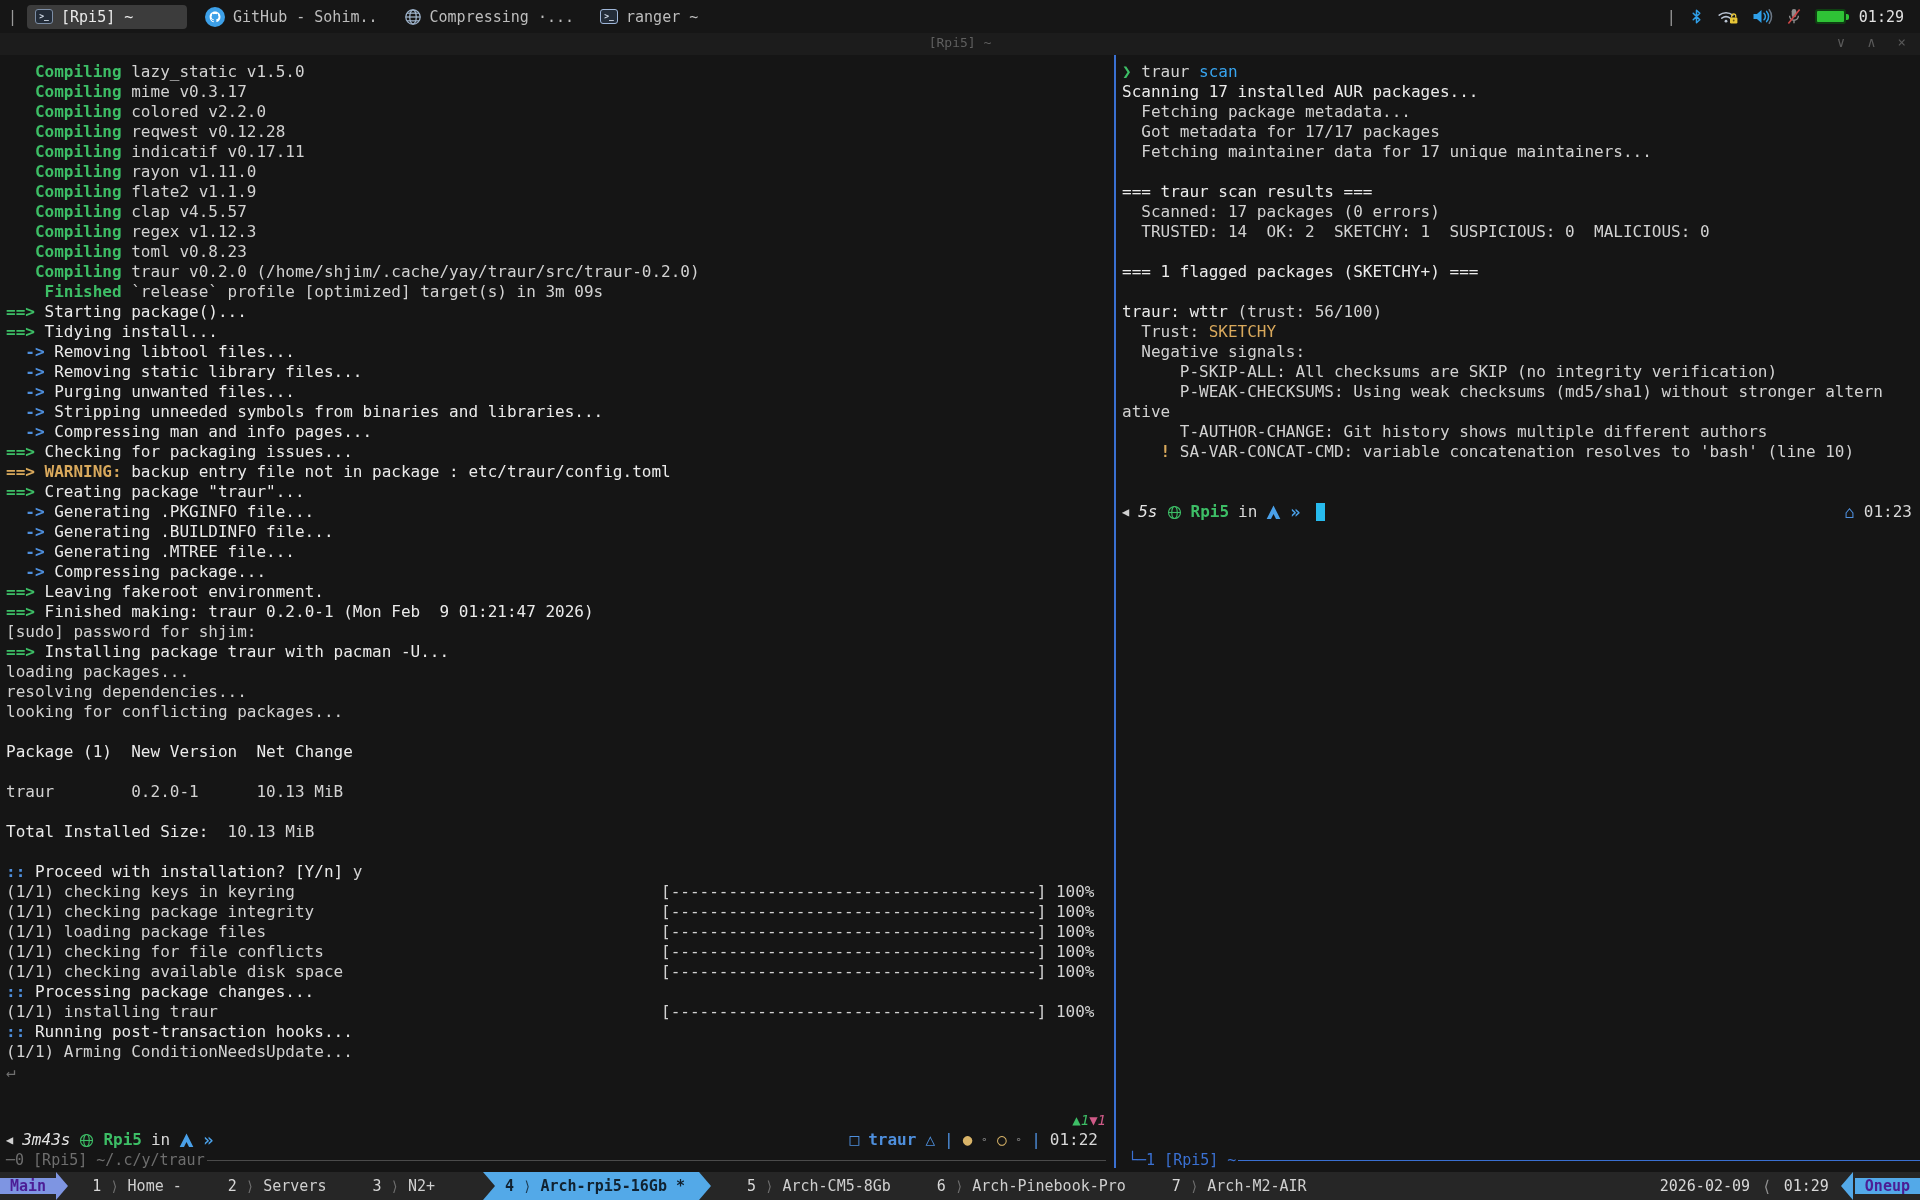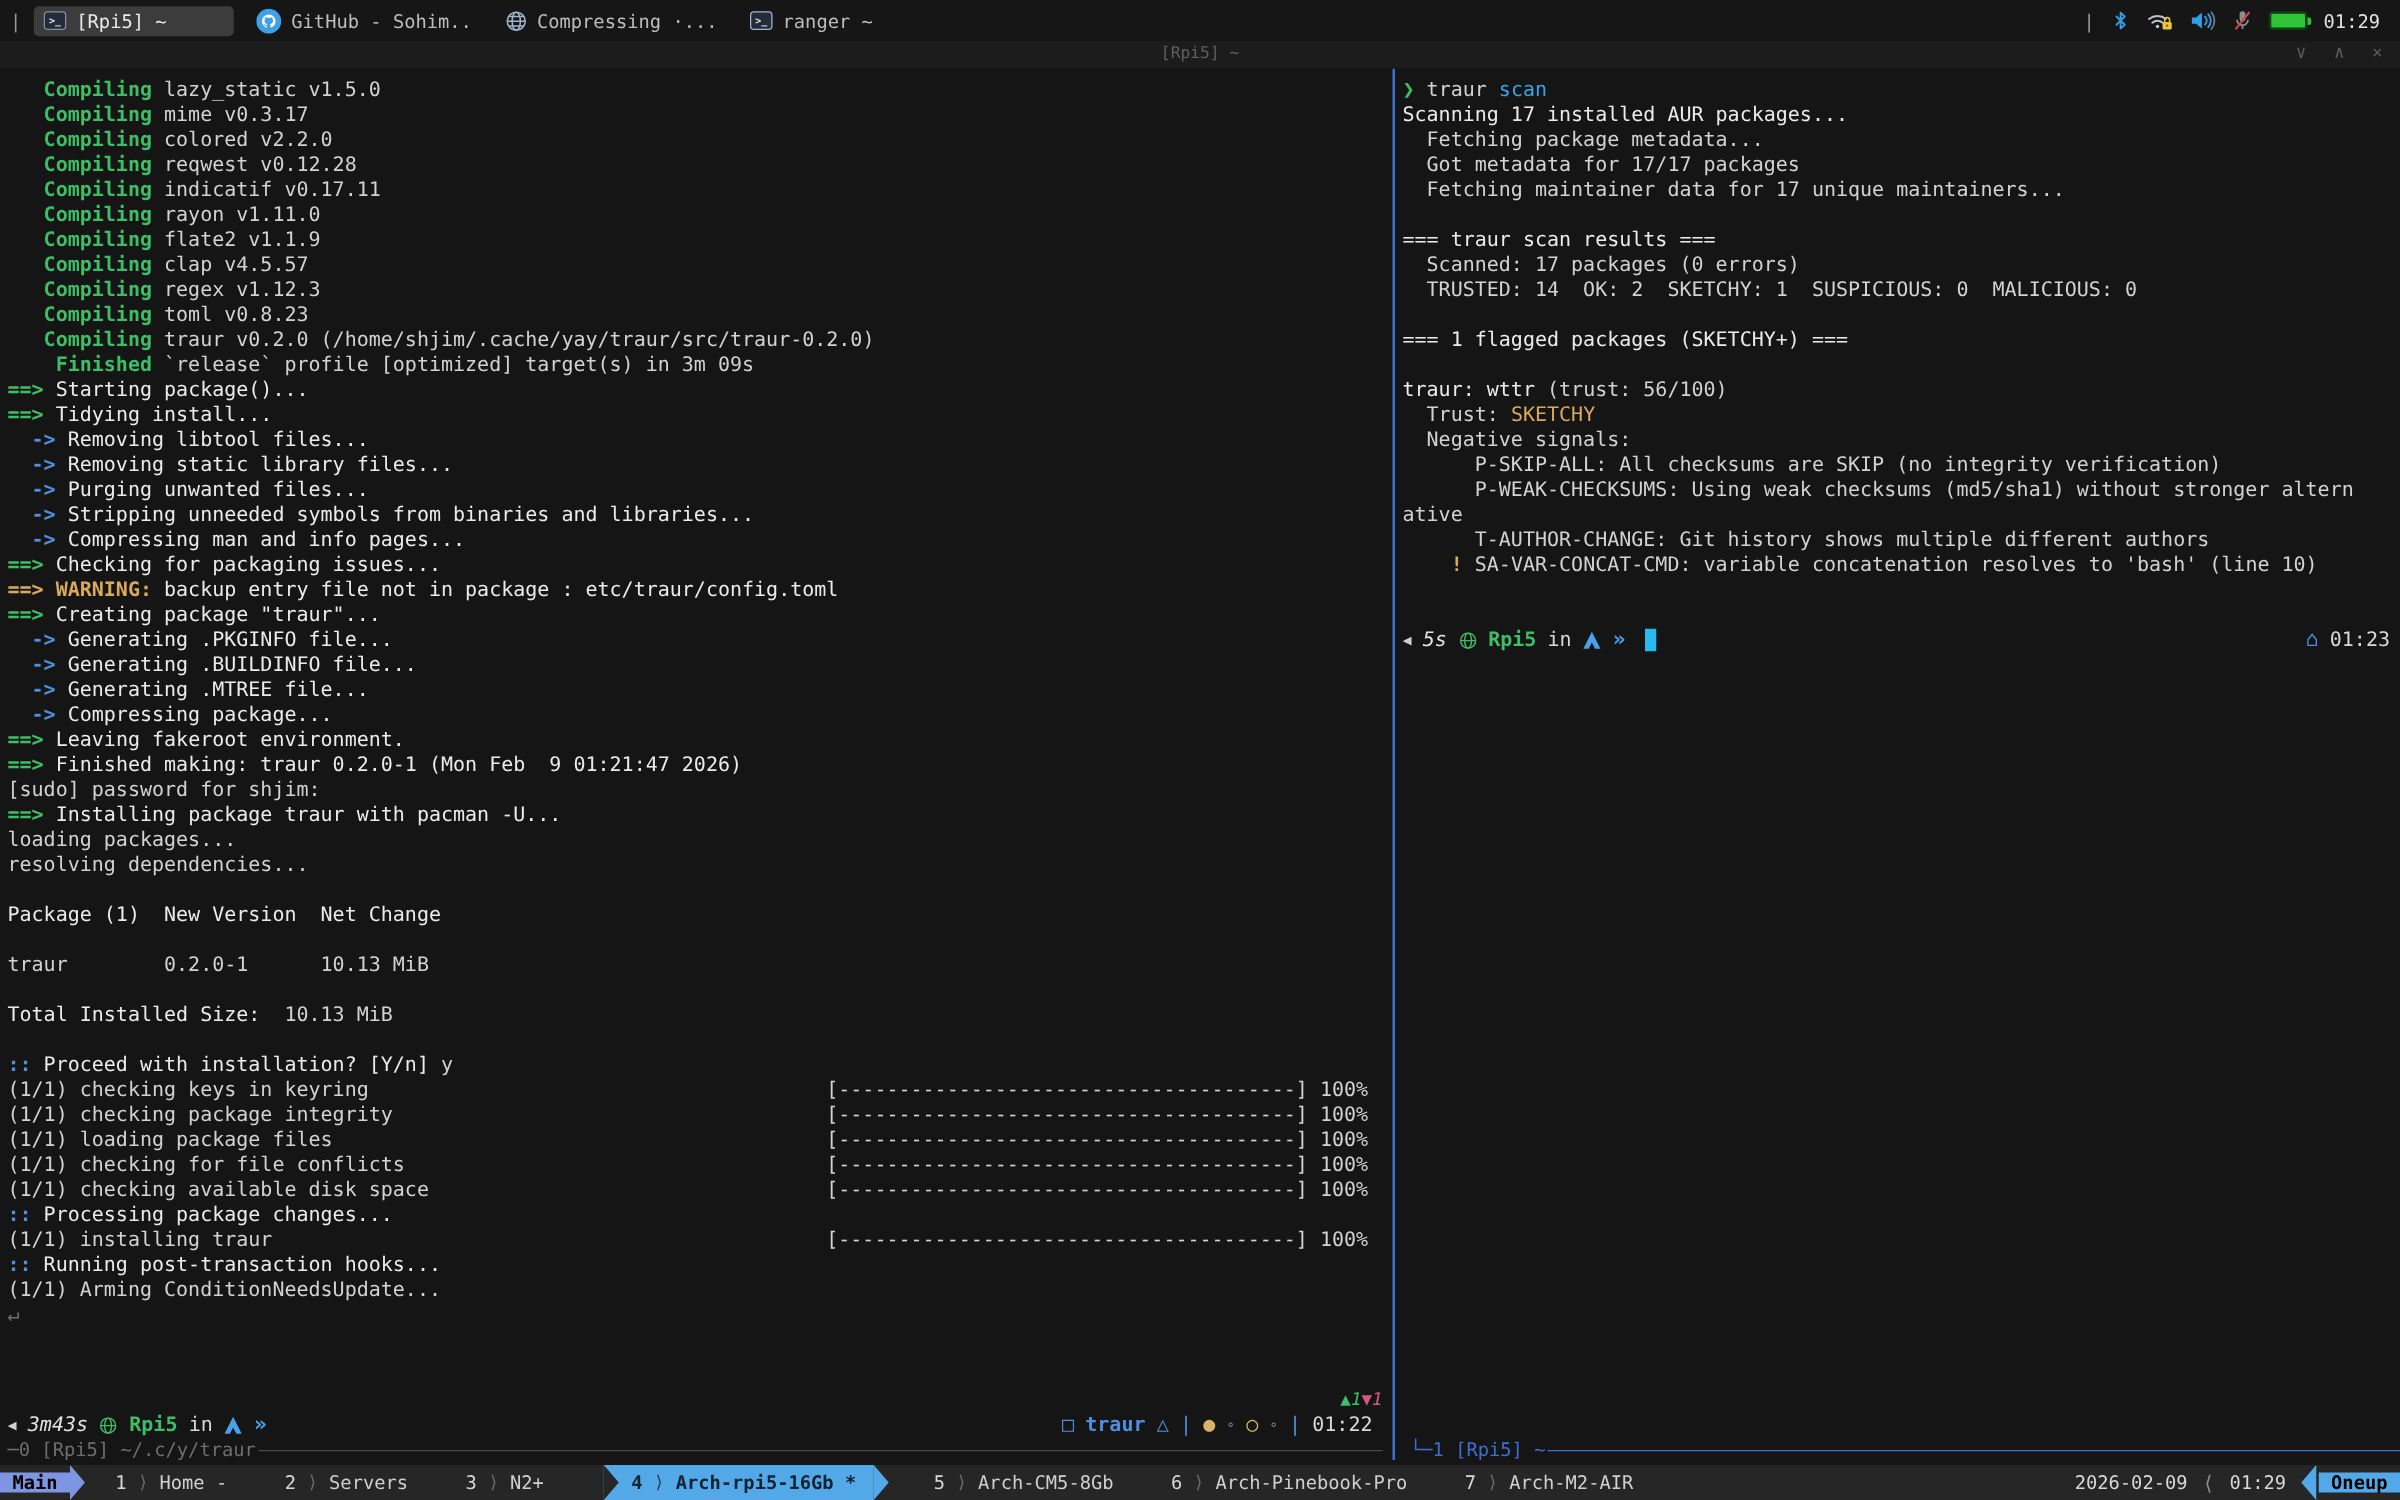--- a/index.html
+++ b/index.html
@@ -68,21 +68,21 @@
   .dot-gold{color:var(--gold)} .dot-dim{color:#8a8a8a;font-size:11px}
   .pborder{height:20px;display:flex;align-items:center;font-size:15px}
   .pb-text{color:#6e6e6e;white-space:pre}
   .pb-line{flex:1;height:1px;background:#4a4a4a;margin-left:2px}
   .pborder.blue .pb-text{color:var(--bblue)}
   .pborder.blue .pb-line{background:var(--bblue)}
   .rfoot{position:absolute;left:12px;right:0;bottom:2px}
   
   .taskbar{position:absolute;left:0;right:0;bottom:0;height:28px;background:var(--taskbar);
     display:flex;align-items:center;font-size:15px}
-  .badge{height:16px;display:flex;align-items:center;padding:0 10px;font-weight:bold;color:#000000}
+  .badge{height:16px;display:flex;align-items:center;padding:0 10px;font-weight:bold;color:#4c1d95}
   .badge.main{background:var(--peri)}
   .arrow{width:0;height:0;border-top:14px solid transparent;border-bottom:14px solid transparent}
   .arrow.main-r{border-left:12px solid var(--peri)}
   .arrow.oneup-l{border-right:12px solid var(--az)}
   .badge.oneup{background:var(--az)}
   .ws-list{display:flex;align-items:center;height:28px;margin-left:14px}
   .ws{display:flex;align-items:center;height:28px;padding:0 10px;margin-right:26px;gap:9px;cursor:default}
   .wnum{color:#d8d8d8} .wchev{color:#6f6f6f;font-size:14px} .wname{color:#cfcfcf}
   .ws.active{background:var(--az);position:relative;margin:0 38px 0 12px;padding:0 14px 0 22px}
   .ws.active::before{content:"";position:absolute;left:0;top:0;width:0;height:0;
@@ -212,20 +212,21 @@
           <div class="tl"><span class="s-b">  -&gt;</span><span class="s-w"> Generating .PKGINFO file...</span></div>
           <div class="tl"><span class="s-b">  -&gt;</span><span class="s-w"> Generating .BUILDINFO file...</span></div>
           <div class="tl"><span class="s-b">  -&gt;</span><span class="s-w"> Generating .MTREE file...</span></div>
           <div class="tl"><span class="s-b">  -&gt;</span><span class="s-w"> Compressing package...</span></div>
           <div class="tl"><span class="s-g">==&gt;</span><span class="s-w"> Leaving fakeroot environment.</span></div>
           <div class="tl"><span class="s-g">==&gt;</span><span class="s-w"> Finished making: traur 0.2.0-1 (Mon Feb  9 01:21:47 2026)</span></div>
           <div class="tl"><span class="s-d">[sudo] password for shjim:</span></div>
           <div class="tl"><span class="s-g">==&gt;</span><span class="s-w"> Installing package traur with pacman -U...</span></div>
           <div class="tl"><span class="s-d">loading packages...</span></div>
           <div class="tl"><span class="s-d">resolving dependencies...</span></div>
+          <div class="tl"><span class="s-d">looking for conflicting packages...</span></div>
           <div class="tl"></div>
           <div class="tl"><span class="s-w">Package (1)  New Version  Net Change</span></div>
           <div class="tl"></div>
           <div class="tl"><span class="s-d">traur        0.2.0-1      10.13 MiB</span></div>
           <div class="tl"></div>
           <div class="tl"><span class="s-w">Total Installed Size:</span><span class="s-d">  10.13 MiB</span></div>
           <div class="tl"></div>
           <div class="tl"><span class="s-b">::</span><span class="s-w"> Proceed with installation? [Y/n]</span><span class="s-d"> y</span></div>
           <div class="tl"><span class="s-pl">(1/1) checking keys in keyring</span><span class="s-d">[--------------------------------------] 100%</span></div>
           <div class="tl"><span class="s-pl">(1/1) checking package integrity</span><span class="s-d">[--------------------------------------] 100%</span></div>

